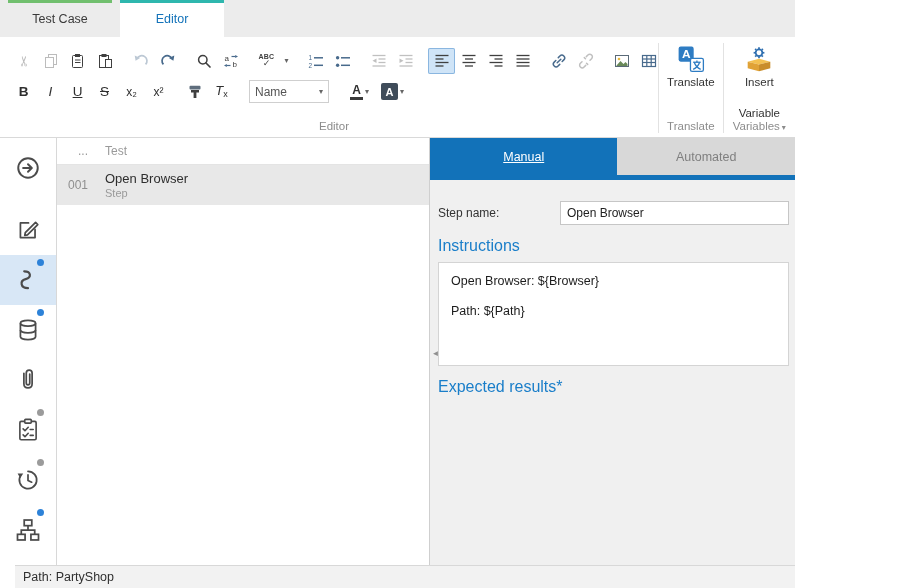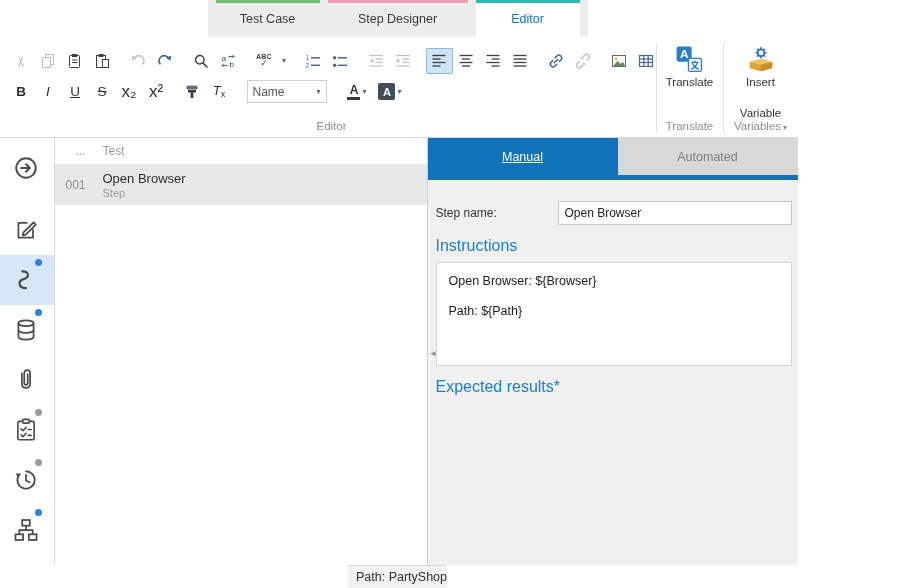--- a/index.html
+++ b/index.html
@@ -1,18 +1,18 @@
 <!DOCTYPE html>
 <html><head>
 <meta charset="utf-8">
 <style>
   *{margin:0;padding:0;box-sizing:border-box;}
   html,body{width:911px;height:588px;}
   body{font-family:"Liberation Sans","DejaVu Sans",sans-serif;background:#fff;overflow:hidden;}
-  .app{width:795px;height:588px;display:flex;flex-direction:column;background:#fff;align-items:center;}
+  .app{width:795px;height:588px;display:flex;flex-direction:column;background:#fff;}
 
   
   .tabstrip{height:37px;background:#ececec;display:flex;align-items:stretch;padding-left:8px;flex:none;}
   .ttab{position:relative;display:flex;align-items:center;justify-content:center;font-size:12.5px;color:#3a3a3a;margin-right:8px;cursor:pointer;}
   .ttab.t1{width:104px;}
   .ttab.t2{width:140px;}
   .ttab.t3{width:104px;}
   .ttab .accent{position:absolute;top:0;left:0;right:0;height:3px;}
   .acc-green{background:#71bf6e;}
   .acc-pink{background:#f09cb8;}
@@ -38,21 +38,21 @@
   .spellcol{display:flex;flex-direction:column;align-items:center;line-height:1;}
   .abc{font-size:7px;font-weight:bold;color:#3f3f3f;letter-spacing:.2px;}
   .chk{font-size:9px;color:#3f3f3f;margin-top:-1px;}
   .caret{font-size:8px;color:#666;line-height:1;}
   .caretbtn{min-width:13px;}
   .tbtn{font-size:13.5px;color:#2f2f2f;}
   .tbtn.bold{font-weight:bold;}
   .tbtn.italic{font-style:italic;}
   .tbtn.underl{text-decoration:underline;}
   .tbtn.strike{text-decoration:line-through;}
-  .tbtn.subsup{font-size:17px;}
+  .tbtn.subsup{font-size:12px;}
   .clearfmt{display:flex;align-items:flex-start;line-height:1;}
   .clearfmt .ct{font-size:13px;color:#2f2f2f;font-style:italic;}
   .clearfmt .cx{font-size:9px;color:#2f2f2f;margin-top:6px;}
   .combo{width:80px;height:23px;border:1px solid #cfcfcf;background:#fff;display:flex;align-items:center;justify-content:space-between;padding:0 5px;margin:0 5px;cursor:pointer;flex:none;}
   .combo-label{font-size:12px;color:#555;}
   .ic.wide{min-width:33px;gap:2px;}
   .fc{display:flex;flex-direction:column;align-items:center;line-height:1;}
   .fa{font-size:12px;font-weight:bold;color:#2f2f2f;}
   .fbar{width:13px;height:3px;background:#3a3a3a;margin-top:1px;}
   .hl{width:17px;height:17px;background:#3f4c5a;color:#fff;font-size:11px;font-weight:bold;display:flex;align-items:center;justify-content:center;border-radius:2px;}
@@ -93,35 +93,31 @@
   .srow{display:flex;align-items:center;margin-top:13px;}
   .slabel{width:122px;font-size:12px;color:#333;flex:none;}
   .sinput{flex:1;height:24px;border:1px solid #c6c6c6;font-family:"Liberation Sans","DejaVu Sans",sans-serif;font-size:12px;padding:0 6px;background:#fff;color:#222;outline:none;}
   .dheading{margin-top:12px;font-size:16px;color:#1a7ec9;}
   .dbox{margin-top:7px;background:#fff;border:1px solid #d4d4d4;padding:11px 12px;font-size:12.5px;color:#1c1c1c;cursor:text;}
   .dbox.instructions{height:104px;}
   .dbox.expected{height:112px;}
   .dline{margin-bottom:16px;}
   .collapse{position:absolute;left:0;top:205px;width:11px;height:20px;display:flex;align-items:center;justify-content:center;font-size:8px;color:#8f8f8f;cursor:pointer;}
 
-  .statusbar{height:23px;background:#f2f2f2;border-top:1px solid #d8d8d8;display:flex;align-items:center;padding-left:8px;font-size:12.5px;color:#2f2f2f;flex:none;}
+  .statusbar{height:23px;background:#f2f2f2;border-top:1px solid #d8d8d8;display:flex;align-items:center;padding-left:8px;font-size:12.5px;color:#2f2f2f;flex:none;margin-left:15px;}
 </style>
 </head>
 <body>
 
 <div class="app">
 
   <div class="tabstrip">
     <div class="ttab t1">
       <span class="accent acc-green"></span>
       <span>Test Case</span>
-    </div>
-    <div class="ttab t2">
-      <span class="accent acc-pink"></span>
-      <span>Step Designer</span>
     </div>
     <div class="ttab t3 active">
       <span class="accent acc-teal"></span>
       <span>Editor</span>
     </div>
   </div>
 
   <div class="ribbon">
     <div class="rgroup geditor">
       <div class="rrow r1">

